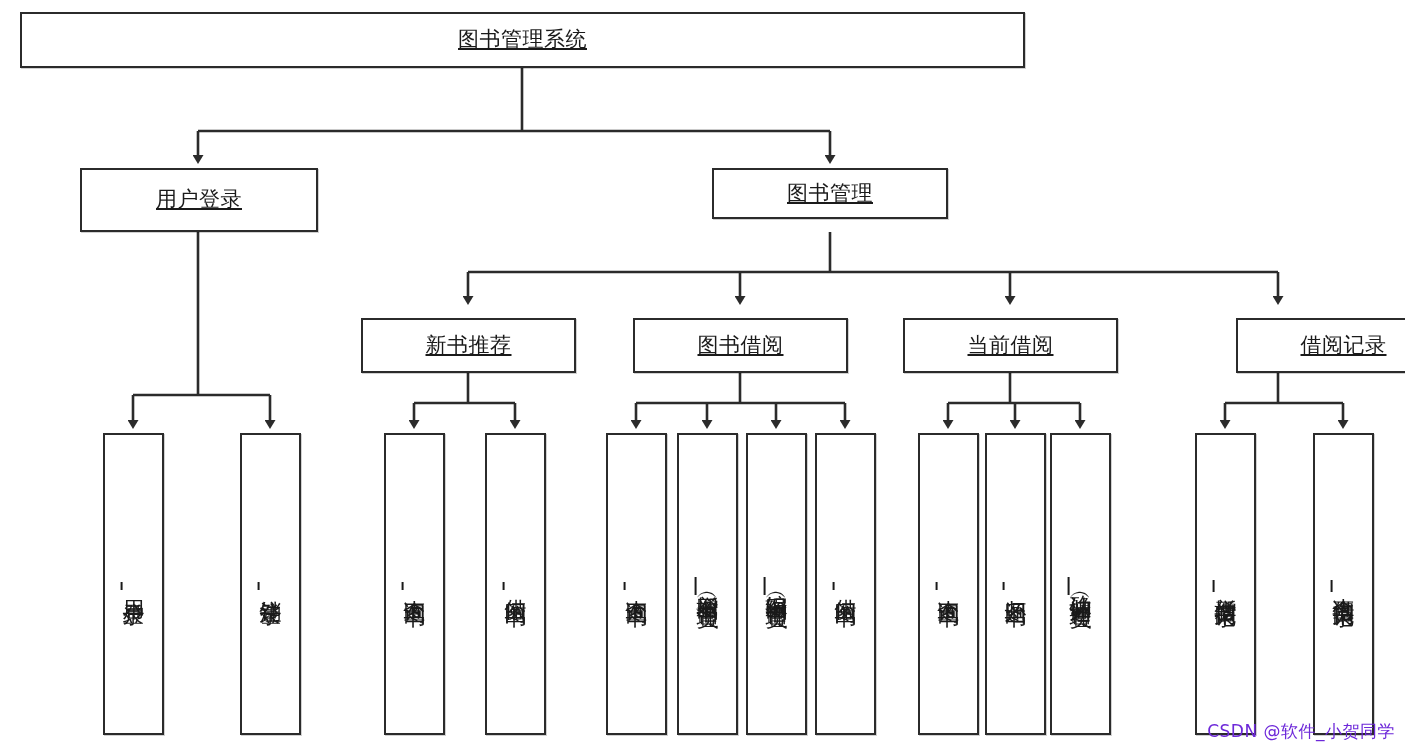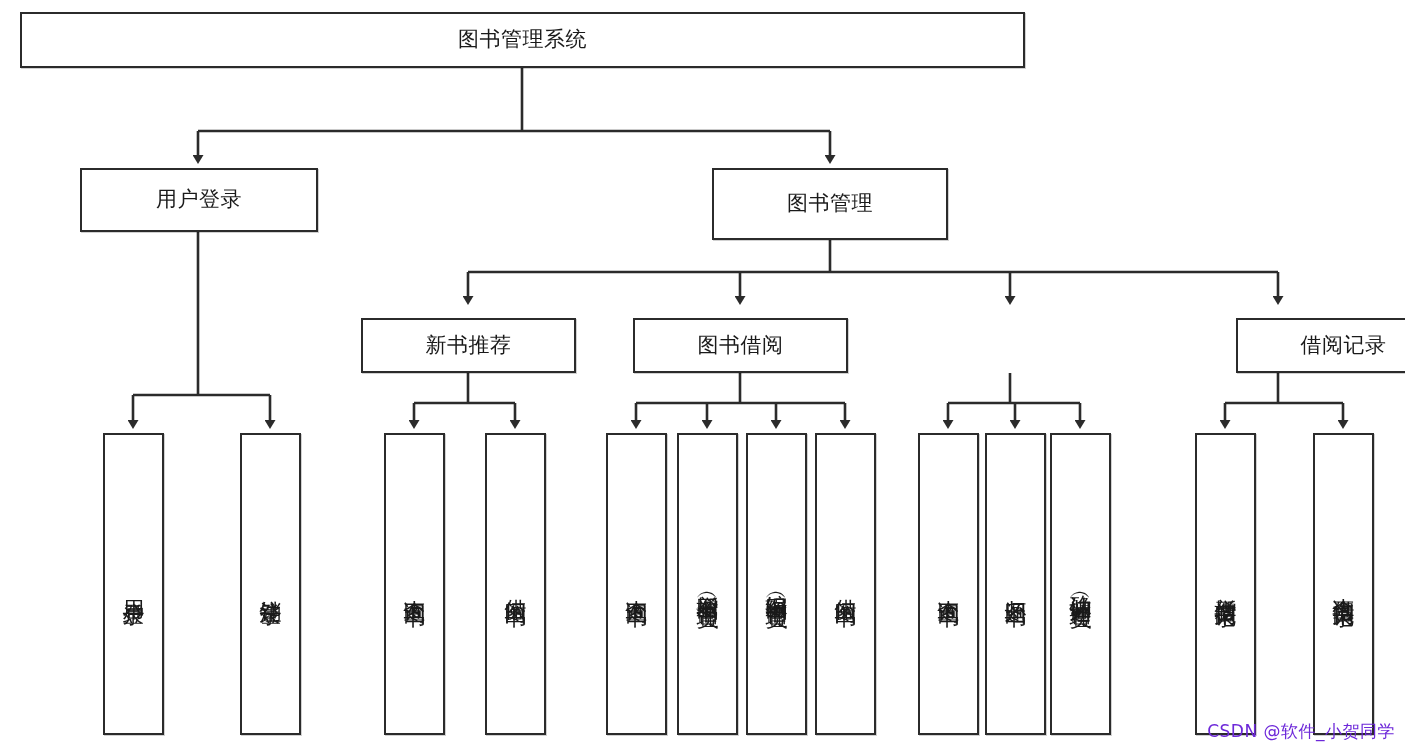--- a/index.html
+++ b/index.html
@@ -26,20 +26,21 @@
     display: flex;
     align-items: center;
     justify-content: center;
     color: #1a1a1a;
     box-shadow: 1px 1px 0 rgba(0,0,0,0.18);
   }
   .node .label {
     display: block;
     text-align: right;
     letter-spacing: 0.5px;
+    text-decoration: underline;
   }
   .node.horizontal .label {
     font-size: 21px;
     line-height: 1.2;
     white-space: nowrap;
   }
   .node.vertical {
     align-items: center;
     justify-content: center;
     padding-top: 4px;
@@ -130,32 +131,35 @@
   </svg>
 
   <div class="node horizontal title-node" style="left:20px; top:12px; width:1005px; height:56px;">
     <span class="label">图书管理系统</span>
   </div>
 
   <div class="node horizontal" style="left:80px; top:168px; width:238px; height:64px;">
     <span class="label">用户登录</span>
   </div>
 
-  <div class="node horizontal" style="left:712px; top:168px; width:236px; height:72px;">
+  <div class="node horizontal" style="left:712px; top:168px; width:236px; height:51px;">
     <span class="label">图书管理</span>
   </div>
 
   <div class="node horizontal" style="left:633px; top:318px; width:215px; height:55px;">
     <span class="label">图书借阅</span>
   </div>
 
   <div class="node horizontal" style="left:361px; top:318px; width:215px; height:55px;">
     <span class="label">新书推荐</span>
   </div>
 
+  <div class="node horizontal" style="left:903px; top:318px; width:215px; height:55px;">
+    <span class="label">当前借阅</span>
+  </div>
 
   <div class="node horizontal" style="left:1236px; top:318px; width:215px; height:55px;">
     <span class="label">借阅记录</span>
   </div>
 
   <div class="node vertical" style="left:103px; top:433px; width:61px; height:302px;">
     <span class="label">用户登录</span>
   </div>
 
   <div class="node vertical" style="left:240px; top:433px; width:61px; height:302px;">

